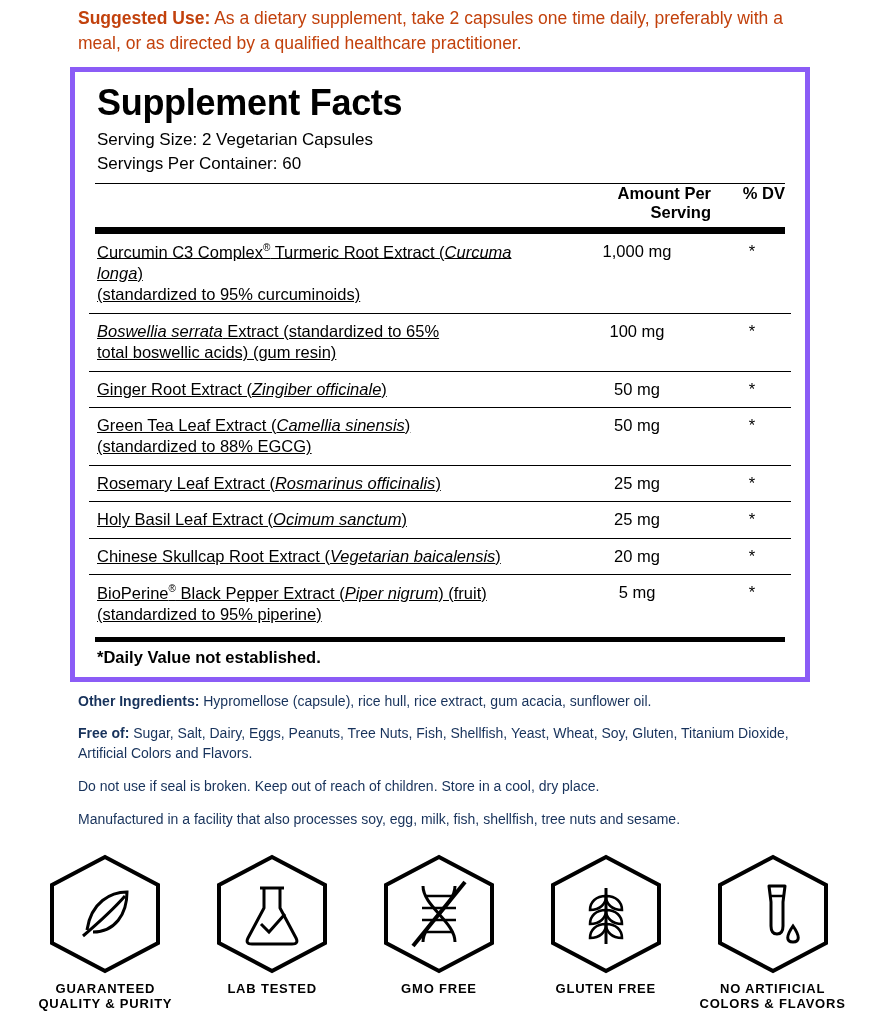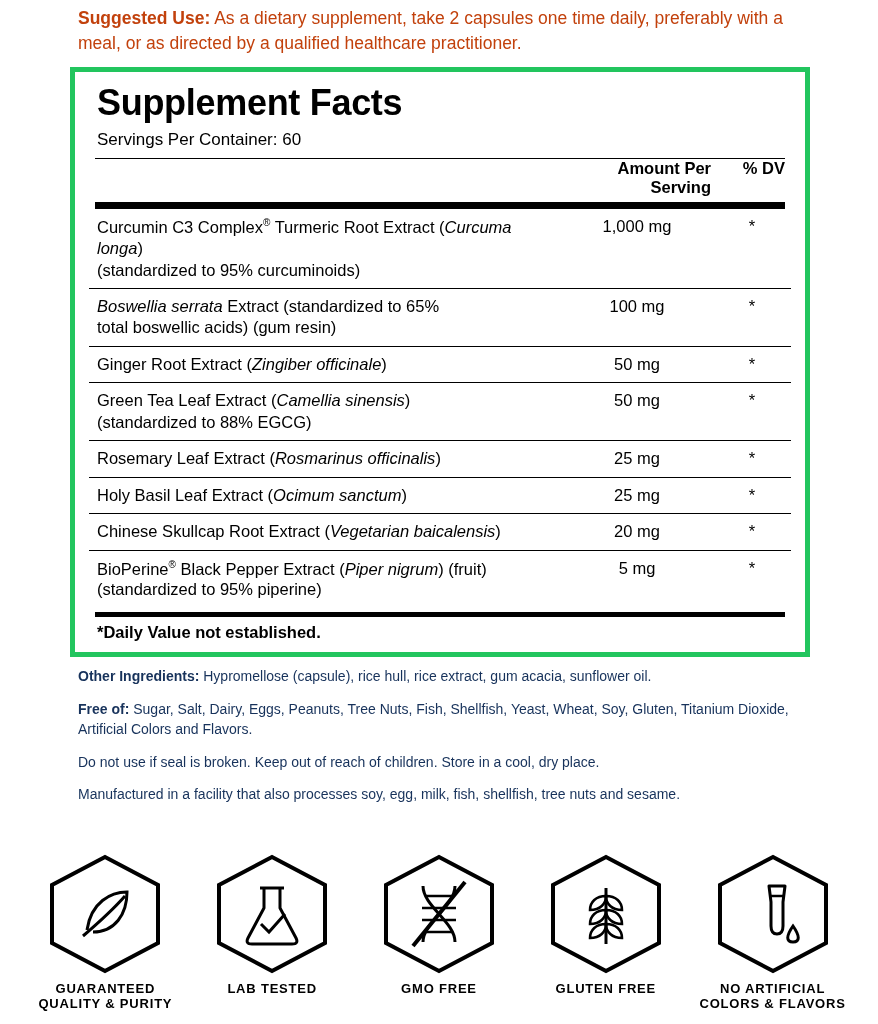--- a/index.html
+++ b/index.html
@@ -29,21 +29,21 @@
     color: #c2410c;
     padding: 6px 34px 10px 56px;
     text-indent: 0;
   }
   .suggested .lead {
     font-weight: bold;
   }
 
   
   .facts {
-    border: 5px solid #22c55e;
+    border: 5px solid #8b5cf6;
     margin: 0 46px 0 48px;
     padding: 10px 14px 8px 14px;
     box-sizing: border-box;
     background: #ffffff;
     color: #000000;
   }
   .facts-title {
     font-size: 36px;
     font-weight: bold;
     letter-spacing: -0.3px;
@@ -84,21 +84,21 @@
   .head-row th.col-amt { text-align: right !important; padding-right: 8px; }
   .head-row th.col-dv  { text-align: right !important; padding-right: 6px; }
 
   tr.item td {
     padding: 7px 6px 7px 6px;
     border-top: 1px solid #000;
     line-height: 1.3;
   }
   tr.item:first-child td { border-top: none; }
   tr.item td.col-amt, tr.item td.col-dv { white-space: nowrap; }
-  tr.item td.col-name { padding-left: 8px; }
+  tr.item td.col-name { padding-left: 8px; text-decoration: underline; }
   .ital { font-style: italic; }
   sup { font-size: 10px; vertical-align: super; }
 
   .footnote {
     font-size: 16.5px;
     font-weight: bold;
     margin: 4px 0 2px 8px;
   }
 
   
@@ -145,20 +145,21 @@
 <body>
 
 <div class="page">
 
   <div class="suggested">
     <span class="lead">Suggested Use:</span><span> As a dietary supplement, take 2 capsules one time daily, preferably with a meal, or as directed by a qualified healthcare practitioner.</span>
   </div>
 
   <div class="facts">
     <div class="facts-title">Supplement Facts</div>
+    <div class="serving-line">Serving Size: 2 Vegetarian Capsules</div>
     <div class="serving-line">Servings Per Container: 60</div>
 
     <div class="rule-thin"></div>
 
     <table class="facts-table">
       <tbody>
           <tr class="head-row">
         <th class="col-name"></th>
         <th class="col-amt">Amount Per Serving</th>
         <th class="col-dv">% DV</th>

